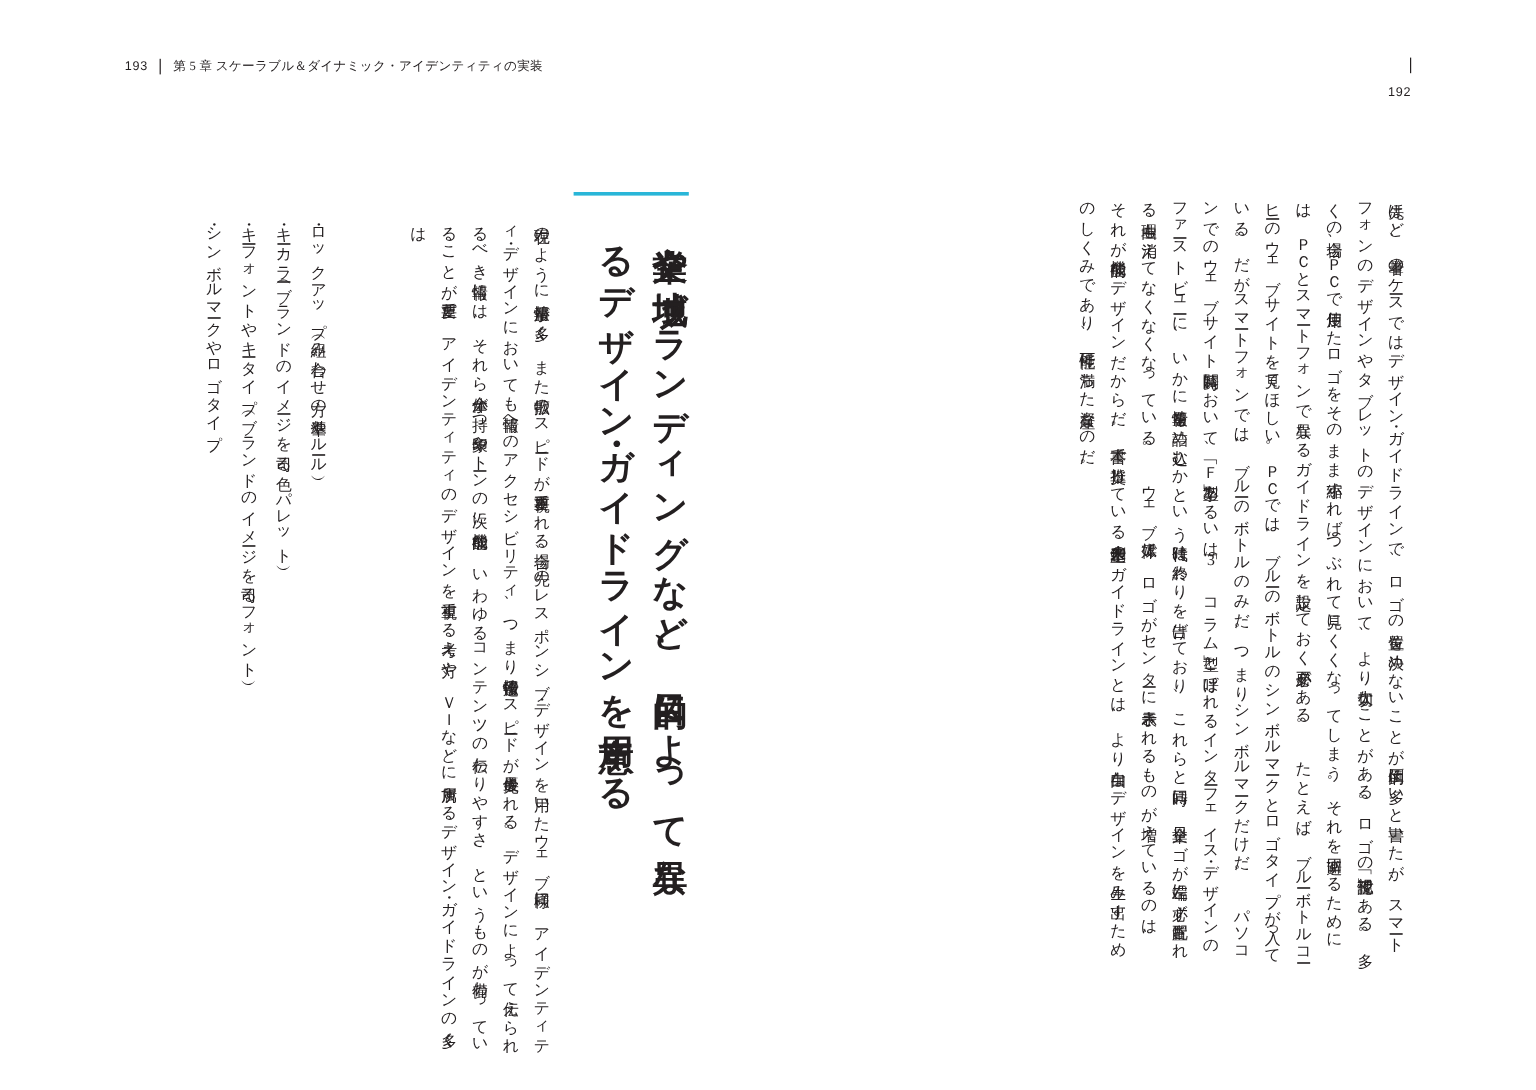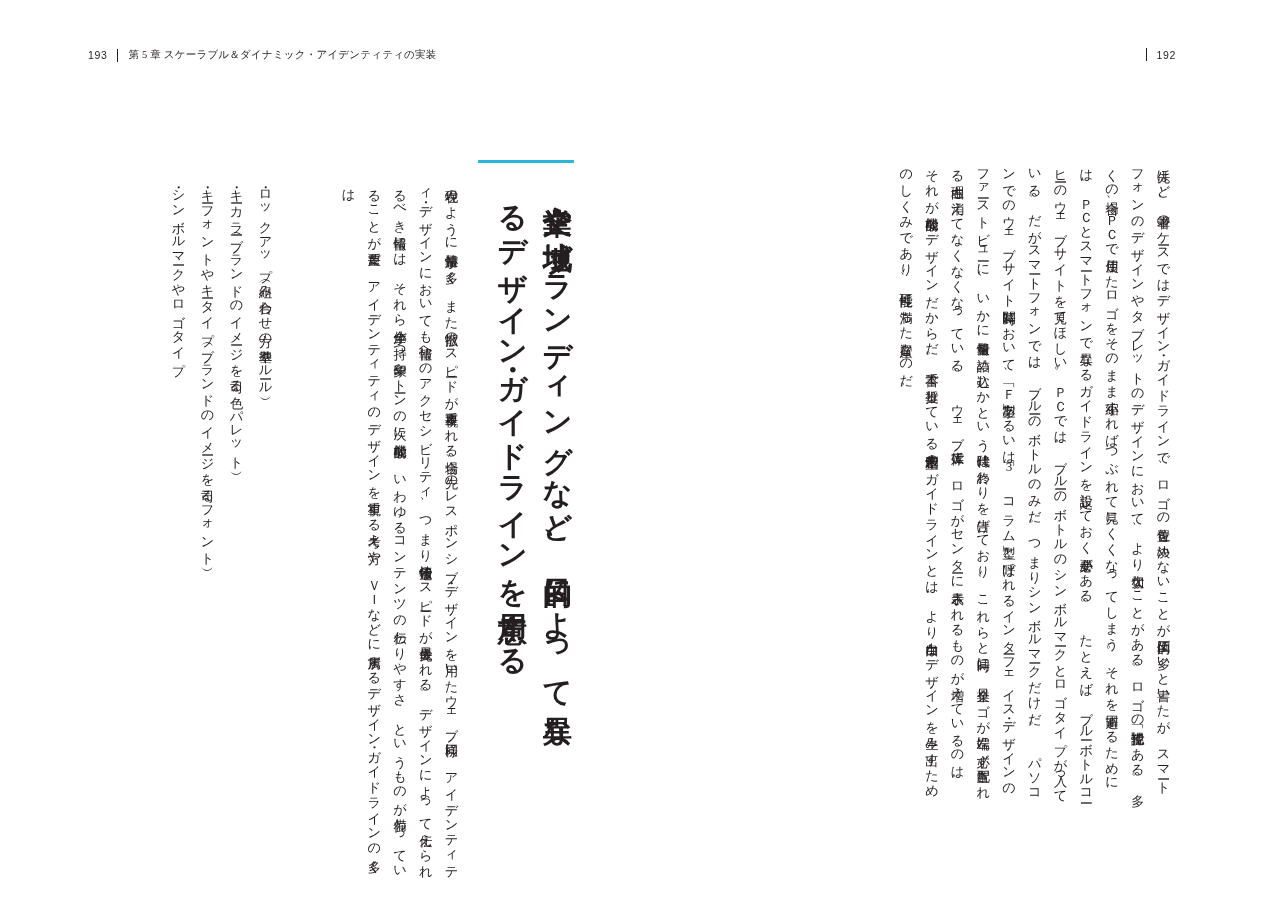--- a/index.html
+++ b/index.html
@@ -27,24 +27,25 @@
     top: 48px;
     font-size: 10.5px;
     letter-spacing: 0.04em;
     color: #231f20;
     white-space: nowrap;
     display: flex;
     align-items: center;
     gap: 10px;
   }
   .runhead.left {
-    left: 88px;
+    left: 104px;
   }
   .runhead.right {
     right: 104px;
+    flex-direction: column;
     align-items: flex-end;
   }
   .runhead .folio {
     font-family: "Liberation Sans", sans-serif;
     font-size: 10.5px;
     letter-spacing: 0.06em;
   }
   .runhead .rule {
     display: inline-block;
     width: 1px;

